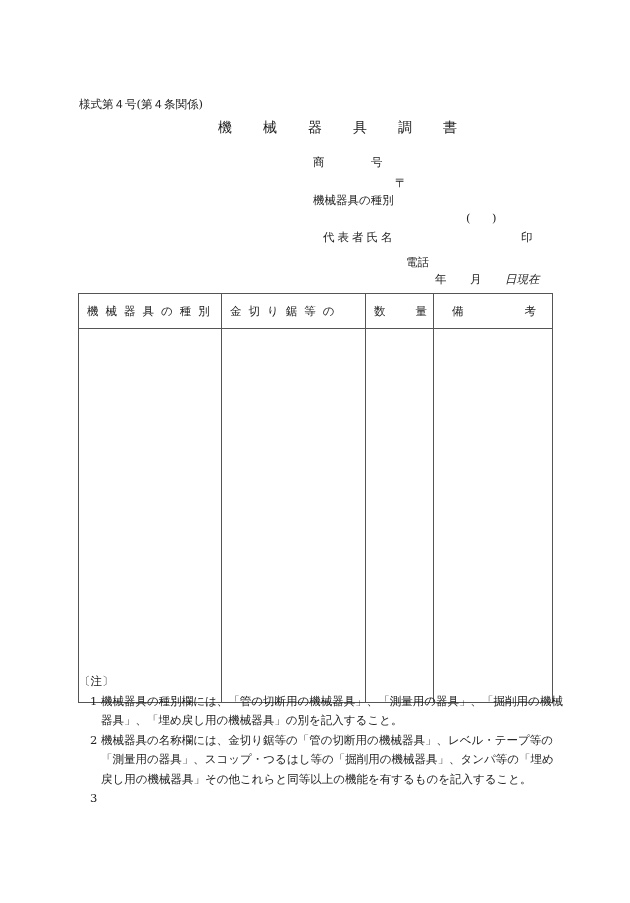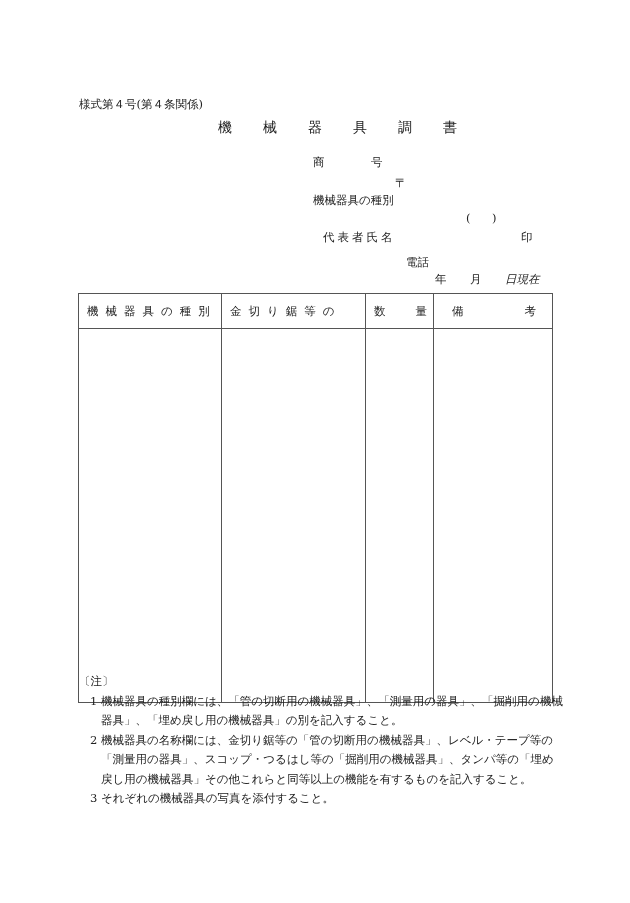--- a/index.html
+++ b/index.html
@@ -106,15 +106,14 @@
   <div class="note-item">
     <span class="note-num">1</span>
     <span>機械器具の種別欄には、「管の切断用の機械器具」、「測量用の器具」、「掘削用の機械器具」、「埋め戻し用の機械器具」の別を記入すること。</span>
   </div>
   <div class="note-item">
     <span class="note-num">2</span>
     <span>機械器具の名称欄には、金切り鋸等の「管の切断用の機械器具」、レベル・テープ等の「測量用の器具」、スコップ・つるはし等の「掘削用の機械器具」、タンパ等の「埋め戻し用の機械器具」その他これらと同等以上の機能を有するものを記入すること。</span>
   </div>
   <div class="note-item">
     <span class="note-num">3</span>
-    <span>それぞれの機械器具の写真を添付すること。</span>
   </div>
 </div>
 
 </body></html>

